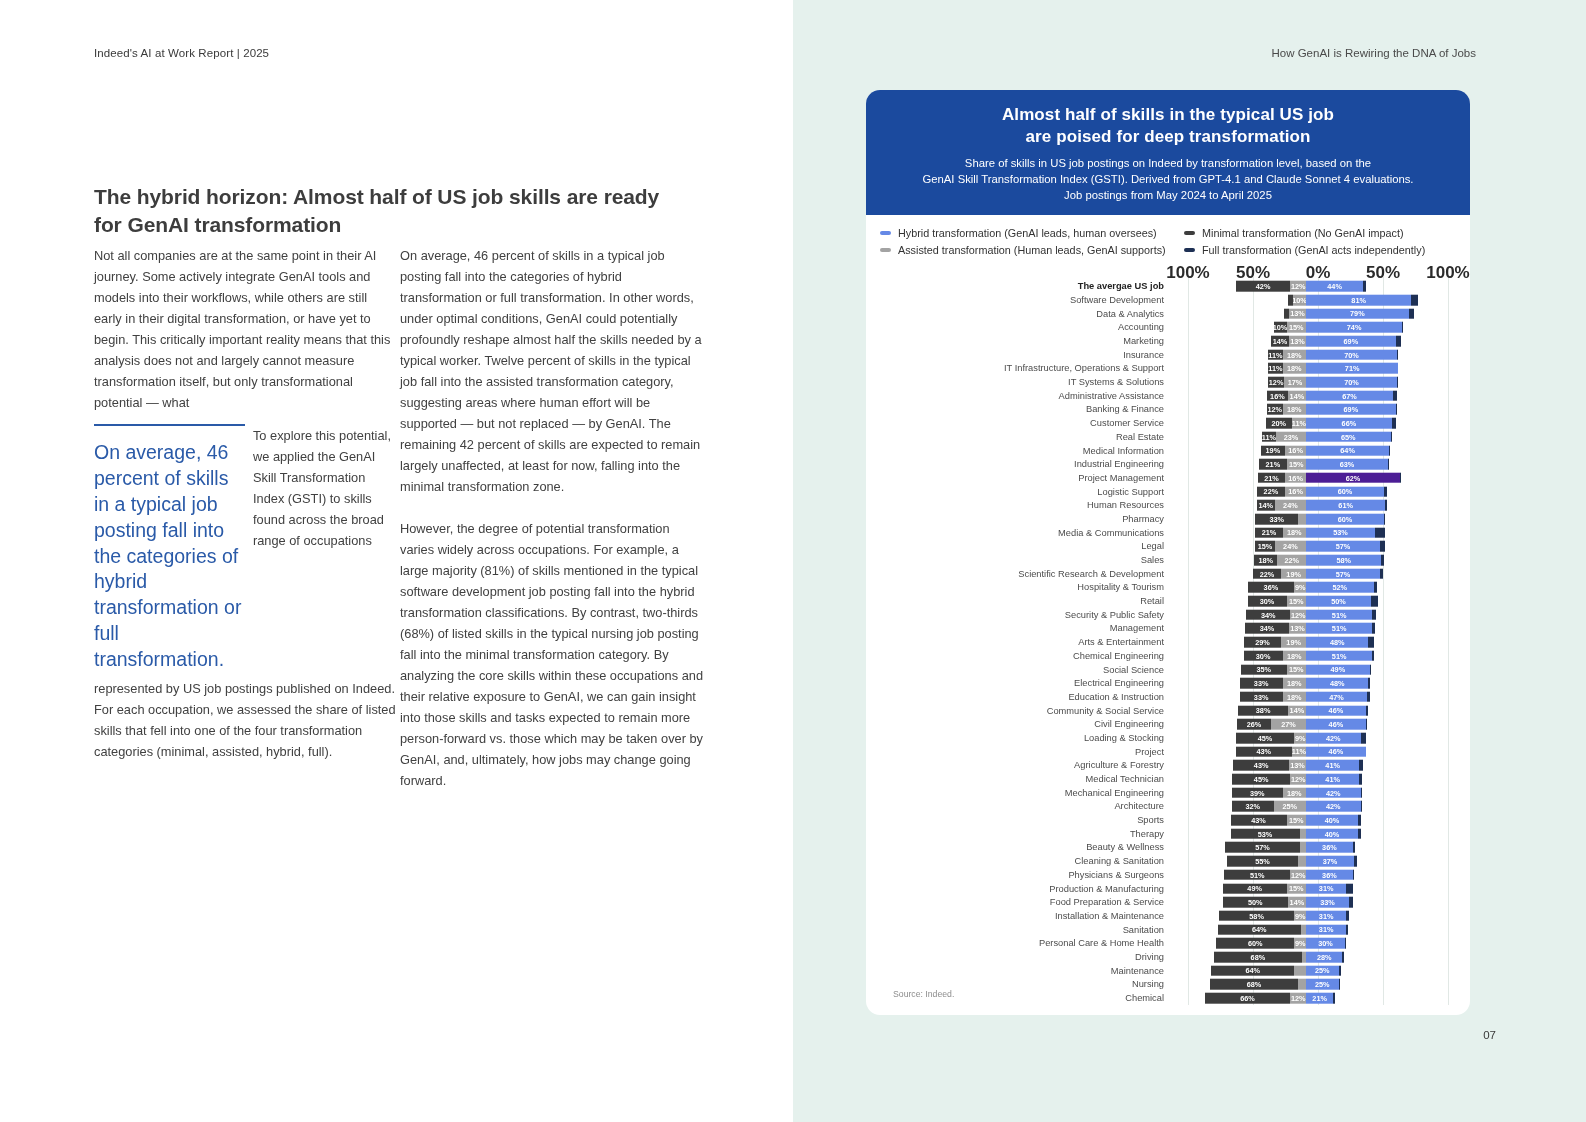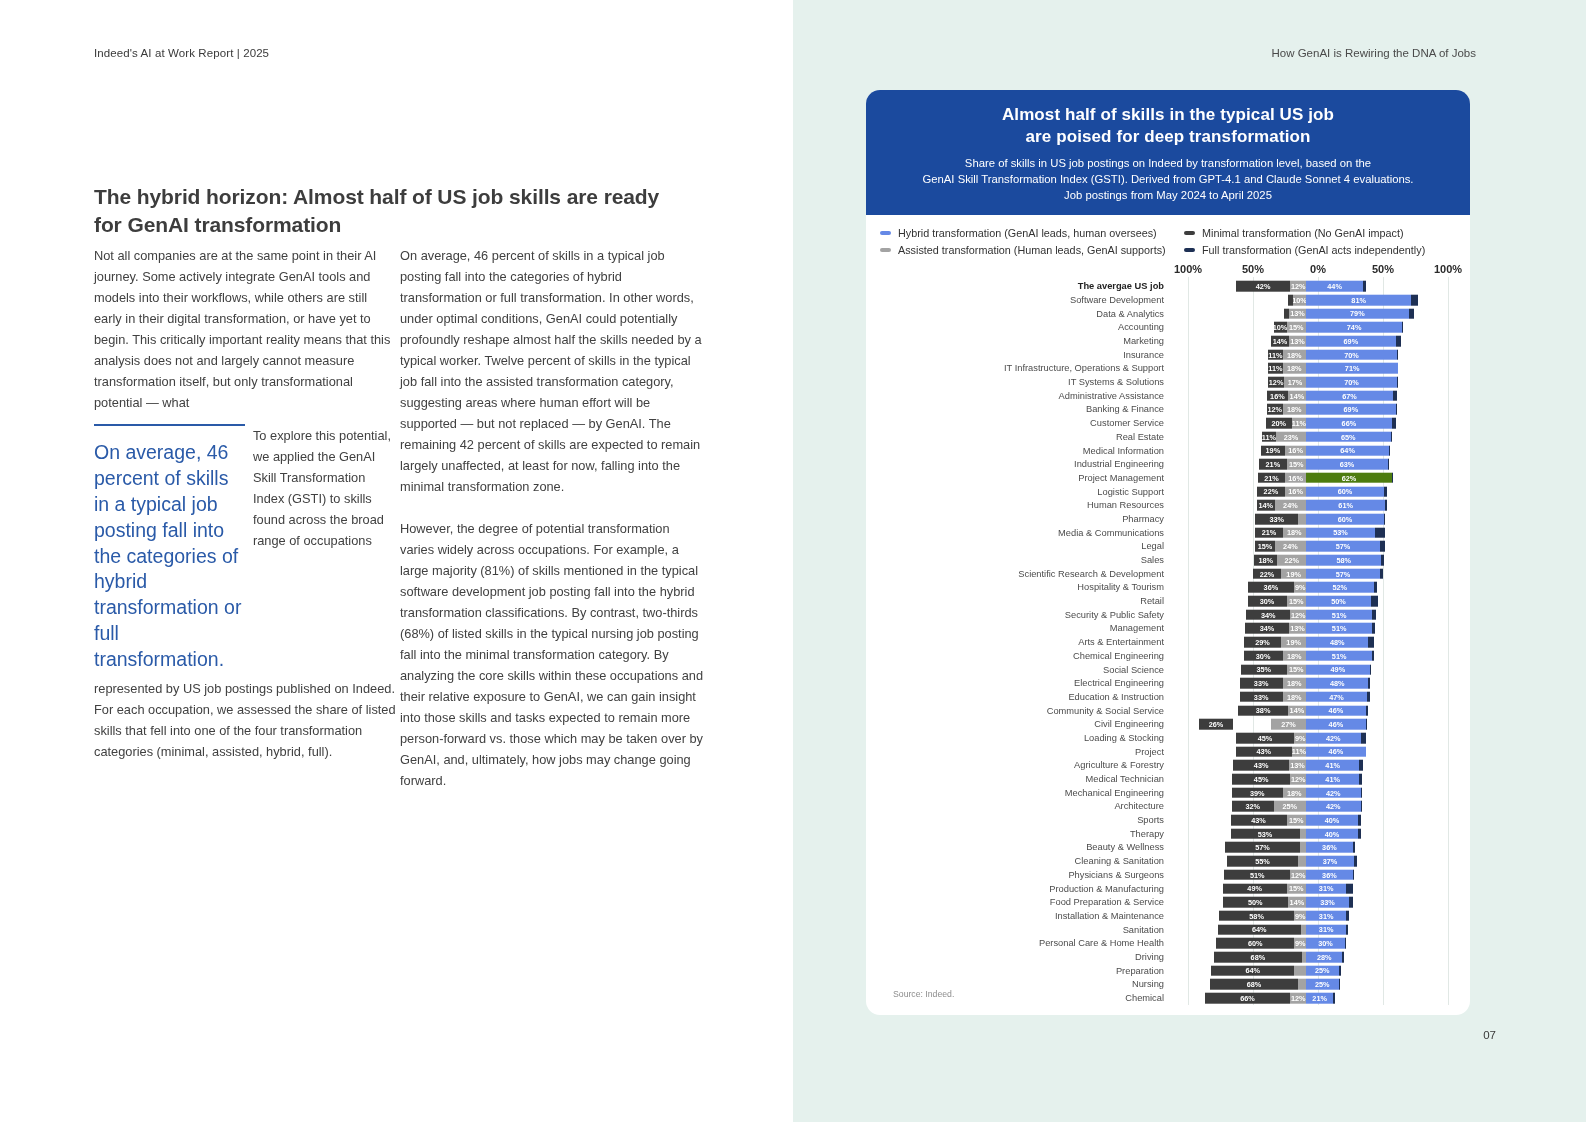--- a/index.html
+++ b/index.html
@@ -27,21 +27,21 @@
   .card-head { background:#1b4a9e; border-radius:14px 14px 0 0; padding:14px 20px 12px; text-align:center; color:#ffffff; }
   .card-title { font-size:17px; font-weight:bold; line-height:1.28; letter-spacing:.1px; }
   .card-sub { margin-top:7px; font-size:11.3px; line-height:1.44; }
   .legend { display:grid; grid-template-columns:304px auto; padding:11px 10px 4px 14px; row-gap:2px; }
   .leg-item { display:flex; align-items:flex-start; font-size:10.8px; color:#323232; line-height:1.35; }
   .leg-swatch { flex:0 0 11px; height:4px; border-radius:2px; margin:5px 7px 0 0; }
 
   .chart { position:relative; margin-top:2px; }
   .gridlines { position:absolute; left:322px; top:14px; width:260px; bottom:0; }
   .gline { position:absolute; top:0; bottom:0; width:1px; background:#e1e8e5; }
-  .axis { position:relative; height:16px; margin-left:322px; width:260px; font-size:11px; font-weight:bold; color:#2b2b2b; }
+  .axis { position:relative; height:16px; margin-left:322px; width:260px; font-size:17px; font-weight:bold; color:#2b2b2b; }
   .axis span { position:absolute; transform:translateX(-50%); top:0; }
   .crow { display:flex; height:13.7px; align-items:center; position:relative; }
   .clabel { flex:0 0 310px; text-align:right; padding-right:12px; font-size:9.3px; color:#4c4c4c; white-space:nowrap; }
   .clabel.bold { font-weight:bold; color:#222222; }
   .cplot { position:relative; width:260px; height:100%; }
   .lstack, .rstack { position:absolute; top:50%; transform:translateY(-50%); height:10.6px; display:flex; }
   .lstack { right:130px; }
   .rstack { left:130px; }
   .seg { height:100%; display:flex; align-items:center; justify-content:center; overflow:hidden; }
   .seg span { font-size:7.3px; font-weight:bold; color:#ffffff; white-space:nowrap; }
@@ -393,21 +393,21 @@
           <div class="cplot">
             <div class="lstack">
               <div class="seg" style="width: 27.3px; background: rgb(61, 61, 61);">
                 <span>21%</span>
               </div>
               <div class="seg" style="width: 20.8px; background: rgb(163, 163, 163);">
                 <span>16%</span>
               </div>
             </div>
             <div class="rstack">
-              <div class="seg" style="width: 86px; background: #4d7c0f;">
+              <div class="seg" style="width: 94px; background: #4c1d95;">
                 <span>62%</span>
               </div>
               <div class="seg" style="width: 1.3px; background: rgb(30, 48, 84);"></div>
             </div>
           </div>
         </div>
         <div class="crow">
           <div class="clabel">Logistic Support</div>
           <div class="cplot">
             <div class="lstack">
@@ -728,21 +728,21 @@
             </div>
           </div>
         </div>
         <div class="crow">
           <div class="clabel">Civil Engineering</div>
           <div class="cplot">
             <div class="lstack">
               <div class="seg" style="width: 33.8px; background: rgb(61, 61, 61);">
                 <span>26%</span>
               </div>
-              <div class="seg" style="width: 35.1px; background: rgb(163, 163, 163); margin-left: 38px;">
+              <div class="seg" style="width: 35.1px; background: rgb(163, 163, 163);">
                 <span>27%</span>
               </div>
             </div>
             <div class="rstack">
               <div class="seg" style="width: 59.8px; background: rgb(101, 137, 230);">
                 <span>46%</span>
               </div>
               <div class="seg" style="width: 1.3px; background: rgb(30, 48, 84);"></div>
             </div>
           </div>
@@ -1054,21 +1054,21 @@
             </div>
             <div class="rstack">
               <div class="seg" style="width: 36.4px; background: rgb(101, 137, 230);">
                 <span>28%</span>
               </div>
               <div class="seg" style="width: 1.3px; background: rgb(30, 48, 84);"></div>
             </div>
           </div>
         </div>
         <div class="crow">
-          <div class="clabel">Preparation</div>
+          <div class="clabel">Maintenance</div>
           <div class="cplot">
             <div class="lstack">
               <div class="seg" style="width: 83.2px; background: rgb(61, 61, 61);">
                 <span>64%</span>
               </div>
               <div class="seg" style="width: 11.7px; background: rgb(163, 163, 163);"></div>
             </div>
             <div class="rstack">
               <div class="seg" style="width: 32.5px; background: rgb(101, 137, 230);">
                 <span>25%</span>

